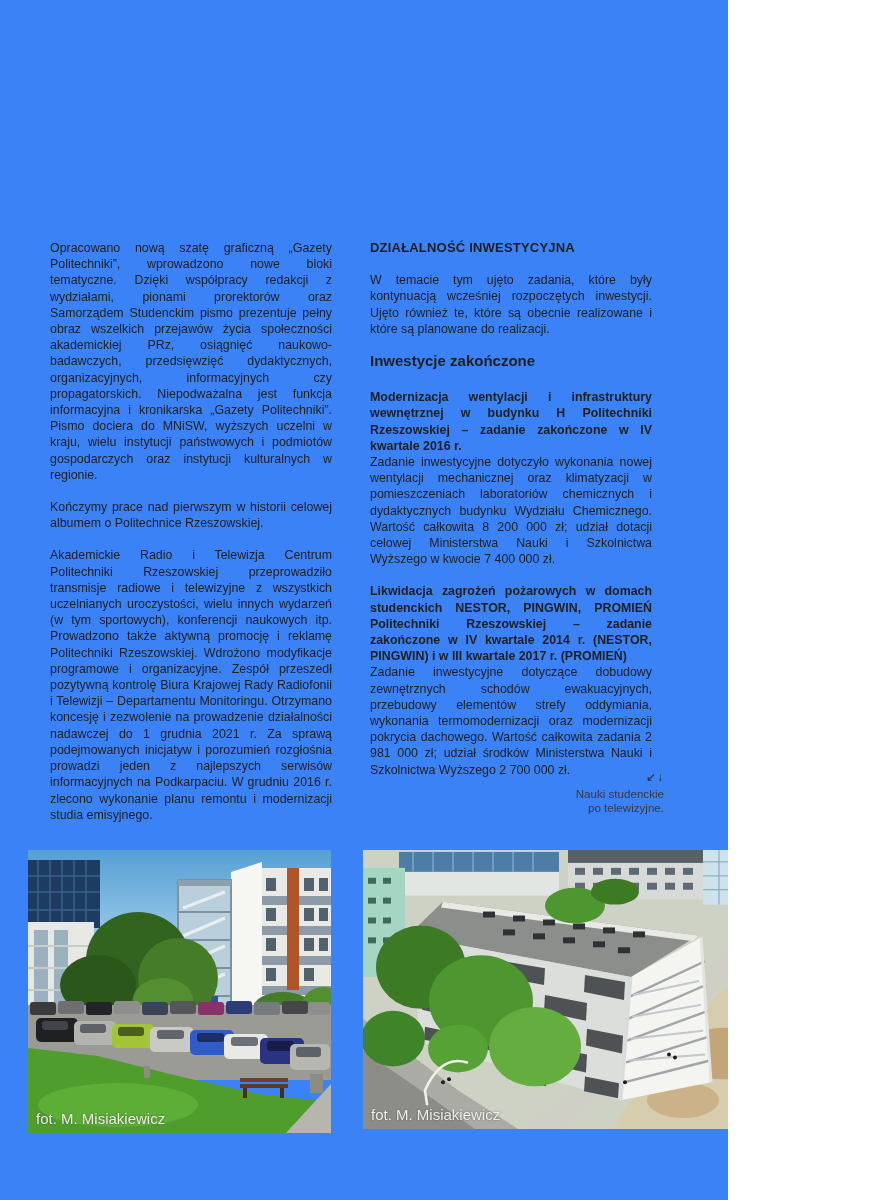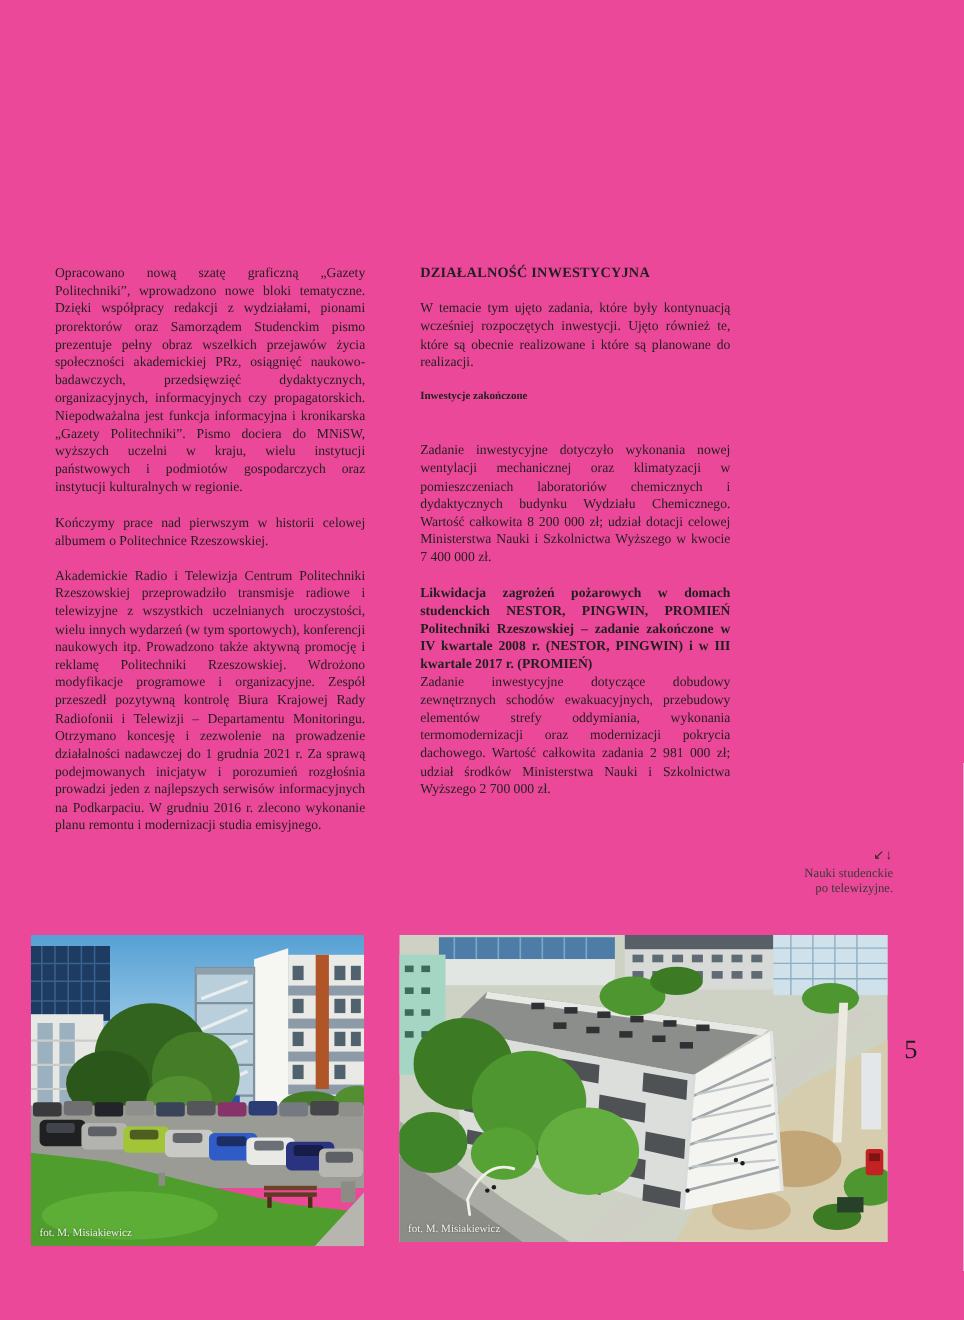--- a/index.html
+++ b/index.html
@@ -1,61 +1,62 @@
 <!DOCTYPE html>
 <html lang="pl"><head>
 <meta charset="utf-8">
 <style>
   html,body{margin:0;padding:0;background:#ffffff;}
   .page{
-    position:relative;width:876px;height:1200px;background:#ec4899;
-    font-family:Liberation Serif, serif;color:#1f1f1f;overflow:hidden;
+    position:relative;width:728px;height:1200px;background:#3b82f6;
+    font-family:Liberation Sans, sans-serif;color:#1f1f1f;overflow:hidden;
   }
   .col{position:absolute;top:240px;width:282px;text-align:justify;
        font-size:12.4px;line-height:16.2px;hyphens:auto;}
   .col-left{left:50px;}
-  .col-right{left:382px;}
+  .col-right{left:370px;}
   .col p{margin:0 0 16px 0;}
   .section-heading{font-size:13px;font-weight:bold;margin:0 0 16px 0;letter-spacing:.2px;}
-  .subheading{font-size:10px;font-weight:bold;margin:0 0 32px 0;}
+  .subheading{font-size:15px;font-weight:bold;margin:0 0 20px 0;}
   .invest-title{font-weight:bold;margin:0 !important;}
   .invest-body{margin:0 0 16px 0;}
   .photo-caption{position:absolute;top:770px;right:64px;width:170px;
        text-align:right;font-size:11.6px;line-height:14.5px;color:#3a3a3a;}
   .photo-caption .arrows{font-size:12px;letter-spacing:1px;margin-bottom:2px;color:#2a2a2a;}
   .page-number{position:absolute;left:822px;top:942px;font-size:24px;color:#1c1c1c;}
   .photo{position:absolute;margin:0;padding:0;}
   .photo svg{display:block;width:100%;height:100%;}
   .photo-left{left:28px;top:850px;width:303px;height:283px;}
   .photo-right{left:363px;top:850px;width:444px;height:279px;}
-  .credit{position:absolute;left:8px;bottom:6px;color:#f0efe9;font-size:10px;
+  .credit{position:absolute;left:8px;bottom:6px;color:#f0efe9;font-size:15px;
        text-shadow:0 0 2px rgba(0,0,0,.45);}
 </style>
 </head>
 <body>
 
 <div class="page">
 
   <div class="col col-left">
     <p>Opracowano nową szatę graficzną „Gazety Politechniki”, wprowadzono nowe bloki tematyczne. Dzięki współpracy redakcji z wydziałami, pionami prorektorów oraz Samorządem Studenckim pismo prezentuje pełny obraz wszelkich przejawów życia społeczności akademickiej PRz, osiągnięć naukowo-badawczych, przedsięwzięć dydaktycznych, organizacyjnych, informacyjnych czy propagatorskich. Niepodważalna jest funkcja informacyjna i kronikarska „Gazety Politechniki”. Pismo dociera do MNiSW, wyższych uczelni w kraju, wielu instytucji państwowych i podmiotów gospodarczych oraz instytucji kulturalnych w regionie.</p>
     <p>Kończymy prace nad pierwszym w historii celowej albumem o Politechnice Rzeszowskiej.</p>
     <p>Akademickie Radio i Telewizja Centrum Politechniki Rzeszowskiej przeprowadziło transmisje radiowe i telewizyjne z wszystkich uczelnianych uroczystości, wielu innych wydarzeń (w tym sportowych), konferencji naukowych itp. Prowadzono także aktywną promocję i reklamę Politechniki Rzeszowskiej. Wdrożono modyfikacje programowe i organizacyjne. Zespół przeszedł pozytywną kontrolę Biura Krajowej Rady Radiofonii i Telewizji – Departamentu Monitoringu. Otrzymano koncesję i zezwolenie na prowadzenie działalności nadawczej do 1 grudnia 2021 r. Za sprawą podejmowanych inicjatyw i porozumień rozgłośnia prowadzi jeden z najlepszych serwisów informacyjnych na Podkarpaciu. W grudniu 2016 r. zlecono wykonanie planu remontu i modernizacji studia emisyjnego.</p>
   </div>
 
   <div class="col col-right">
     <h2 class="section-heading">DZIAŁALNOŚĆ INWESTYCYJNA</h2>
     <p>W temacie tym ujęto zadania, które były kontynuacją wcześniej rozpoczętych inwestycji. Ujęto również te, które są obecnie realizowane i które są planowane do realizacji.</p>
     <h3 class="subheading">Inwestycje zakończone</h3>
 
     <div>
+      <p class="invest-title">Modernizacja wentylacji i infrastruktury wewnętrznej w budynku H Politechniki Rzeszowskiej – zadanie zakończone w IV kwartale 2016 r.</p>
       <p class="invest-body">Zadanie inwestycyjne dotyczyło wykonania nowej wentylacji mechanicznej oraz klimatyzacji w pomieszczeniach laboratoriów chemicznych i dydaktycznych budynku Wydziału Chemicznego. Wartość całkowita 8 200 000 zł; udział dotacji celowej Ministerstwa Nauki i Szkolnictwa Wyższego w kwocie 7 400 000 zł.</p>
     </div>
 
     <div>
-      <p class="invest-title">Likwidacja zagrożeń pożarowych w domach studenckich NESTOR, PINGWIN, PROMIEŃ Politechniki Rzeszowskiej – zadanie zakończone w IV kwartale 2008 r. (NESTOR, PINGWIN) i w III kwartale 2017 r. (PROMIEŃ)</p>
+      <p class="invest-title">Likwidacja zagrożeń pożarowych w domach studenckich NESTOR, PINGWIN, PROMIEŃ Politechniki Rzeszowskiej – zadanie zakończone w IV kwartale 2014 r. (NESTOR, PINGWIN) i w III kwartale 2017 r. (PROMIEŃ)</p>
       <p class="invest-body">Zadanie inwestycyjne dotyczące dobudowy zewnętrznych schodów ewakuacyjnych, przebudowy elementów strefy oddymiania, wykonania termomodernizacji oraz modernizacji pokrycia dachowego. Wartość całkowita zadania 2 981 000 zł; udział środków Ministerstwa Nauki i Szkolnictwa Wyższego 2 700 000 zł.</p>
     </div>
   </div>
 
   <div class="photo-caption">
     <div class="arrows">↙↓</div>
     <div>Nauki studenckie</div>
     <div>po telewizyjne.</div>
   </div>
 

